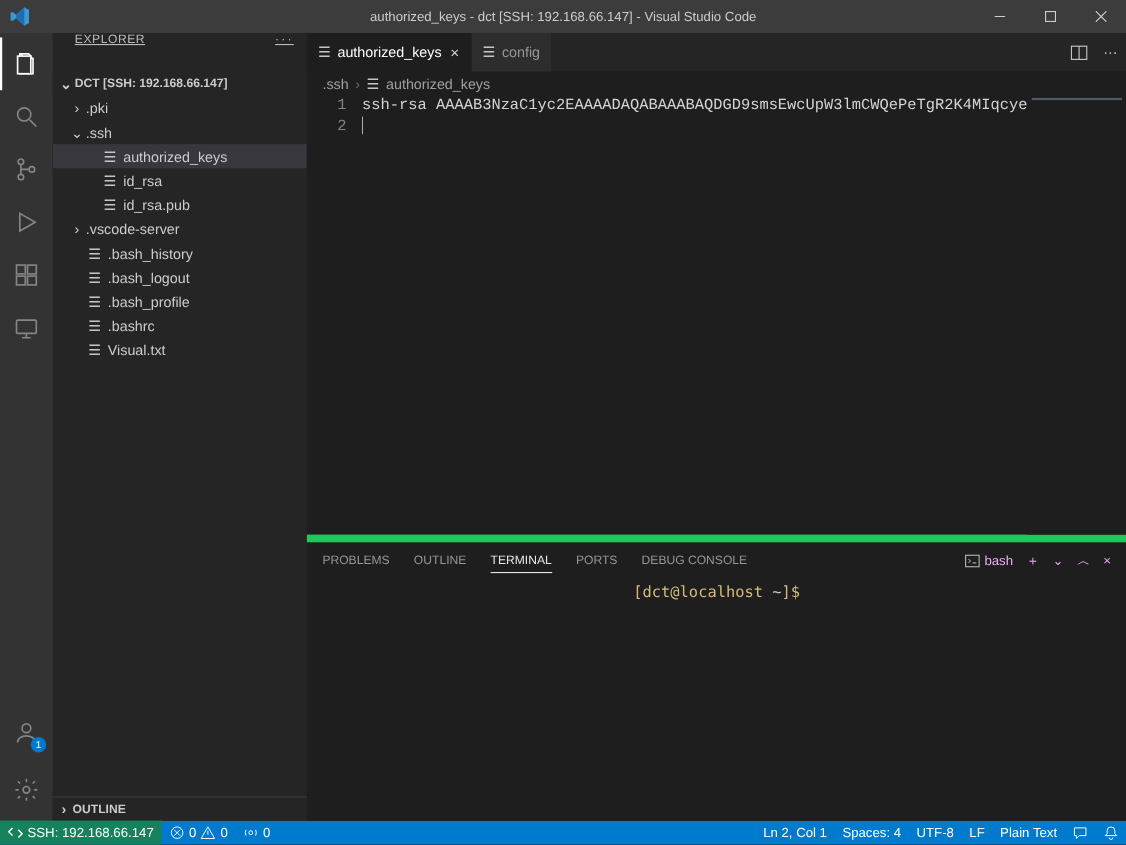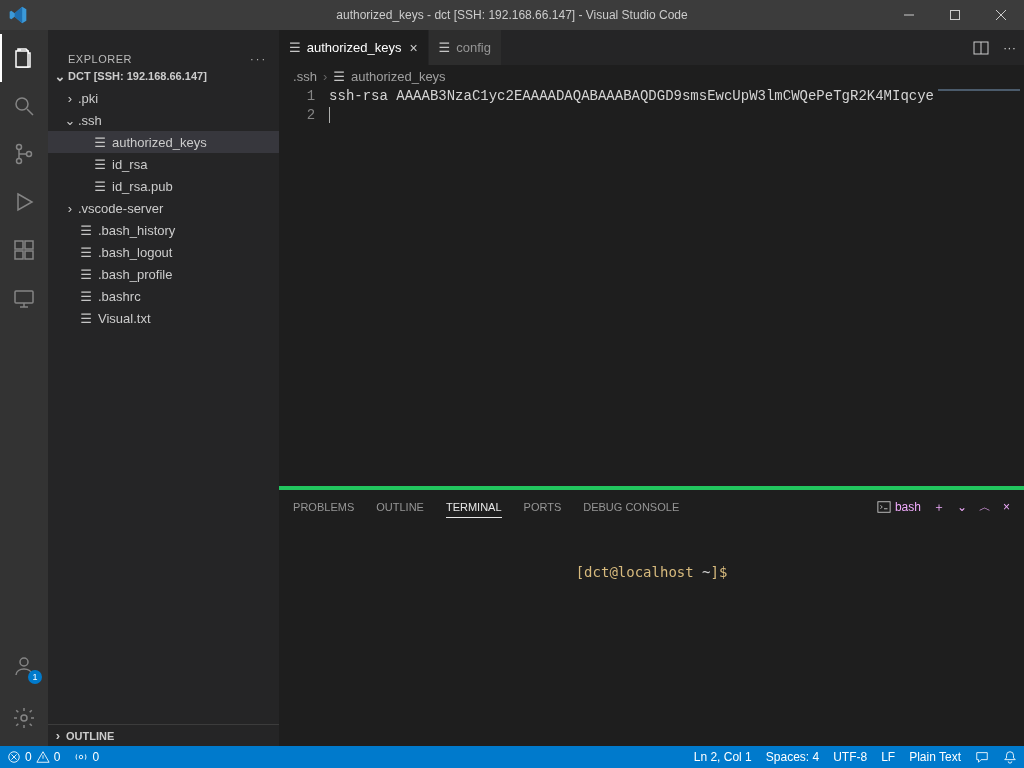--- a/index.html
+++ b/index.html
@@ -19,21 +19,21 @@
   
   .activitybar { width: 48px; background: #333333; display: flex; flex-direction: column; align-items: center; padding-top: 4px; }
   .act-item { width: 48px; height: 48px; display: flex; align-items: center; justify-content: center; cursor: pointer; color: #858585; position: relative; }
   .act-item.active { color: #fff; }
   .act-item.active::before { content:""; position:absolute; left:0; top:0; bottom:0; width:2px; background:#fff; }
   .act-bottom { margin-top: auto; margin-bottom: 4px; }
   .badge-num { position:absolute; right:6px; bottom:6px; width:14px; height:14px; background:#007acc; border-radius:50%; color:#fff; font-size:9px; display:flex; align-items:center; justify-content:center;}
 
   
   .sidebar { width: 256px; background: #252526; display: flex; flex-direction: column; }
-  .sidebar-header { height: 35px; display: flex; align-items: flex-end; padding: 0 12px 0 20px; font-size: 11px; letter-spacing: 0.5px; color: #bbbbbb; }
+  .sidebar-header { height: 35px; display: flex; align-items: flex-start; padding: 0 12px 0 20px; font-size: 11px; letter-spacing: 0.5px; color: #bbbbbb; text-decoration: underline; }
   .sidebar-header .dots { margin-left: auto; cursor: pointer; letter-spacing: 2px; }
   .tree-header { height: 22px; background: #252526; display: flex; align-items: center; padding-left: 4px; font-size: 11px; font-weight: bold; color: #ccc; cursor: pointer; }
   .chev { display:inline-block; width:16px; text-align:center; color:#ccc; font-size:13px; }
   .tree { flex: 1; overflow: auto; }
   .tree-item { height: 22px; display:flex; align-items:center; color:#ccc; cursor:pointer; }
   .tree-item.selected { background:#37373d; }
   .tree-item .ic { width:16px; text-align:center; margin-right:4px; color:#c5c5c5; }
   .depth0{padding-left:14px;} .depth1{padding-left:28px;}
   .outline-header { border-top: 1px solid #3c3c3c; padding-left: 2px;}
 
@@ -50,21 +50,21 @@
   .breadcrumbs .sep { color:#666; }
 
   .editor { flex: 1; display: flex; font-family: Consolas, "Courier New", monospace; font-size: 14px; line-height: 19px; position:relative; }
   .gutter { width: 50px; text-align: right; color: #858585; padding-right: 14px;}
   .code { flex:1; color:#d4d4d4; white-space: pre; overflow:hidden; }
   .minimap { width:90px; background:#1e1e1e; position:relative;}
   .minimap .mline { position:absolute; top:2px; left:4px; right:4px; height:2px; background:#4b5b6b; }
   .cursor { display:inline-block; width:1px; height:16px; background:#aeafad; vertical-align:middle;}
 
   
-  .panel { height: 260px; border-top:4px solid #22c55e; background:#1e1e1e; display:flex; flex-direction:column;gap:36px; }
+  .panel { height: 260px; border-top:7px solid #22c55e; background:#1e1e1e; display:flex; flex-direction:column; }
   .panel-tabs { height: 34px; display:flex; align-items:center; padding: 0 14px; gap: 22px; font-size:11px; color:#969696; }
   .ptab { cursor:pointer; padding: 4px 0; }
   .ptab.active { color:#e7e7e7; border-bottom:1px solid #e7e7e7; }
   .panel-actions { margin-left:auto; display:flex; align-items:center; gap:12px; color:#f0abfc; font-size:12px;}
   .terminal-body { flex:1; font-family: Consolas, monospace; font-size: 14px; color:#ccc; padding: 4px 14px; text-align: center;}
   .ylw{color:#d7ba7d;}
 
   
   .statusbar { height: 22px; background:#007acc; display:flex; align-items:center; color:#fff; font-size:12px; }
   .statusbar .remote { background:#16825d; height:100%; display:flex; align-items:center; padding:0 8px; gap:6px;}
@@ -292,20 +292,26 @@
         </div>
       </div>
       <div class="terminal-body">
         <span class="ylw">[dct@localhost </span><span>~</span><span class="ylw">]$</span>
       </div>
     </div>
   </div>
 </div>
 
 <div class="statusbar">
+  <div class="remote sitem">
+    <svg width="14" height="14" viewBox="0 0 16 16" fill="none" stroke="#fff" stroke-width="1.5">
+        <path d="M5 3 1 7l4 4M11 5l4 4-4 4"></path>
+      </svg>
+    <span>SSH: 192.168.66.147</span>
+  </div>
   <div class="sitem">
     <svg width="14" height="14" viewBox="0 0 16 16" fill="none" stroke="#fff">
         <circle cx="8" cy="8" r="6"></circle>
         <line x1="5" y1="5" x2="11" y2="11"></line>
         <line x1="11" y1="5" x2="5" y2="11"></line>
       </svg>
     <span>0</span>
     <svg width="14" height="14" viewBox="0 0 16 16" fill="none" stroke="#fff">
         <path d="M8 2 1 14h14L8 2z"></path>
         <line x1="8" y1="6" x2="8" y2="10"></line>

